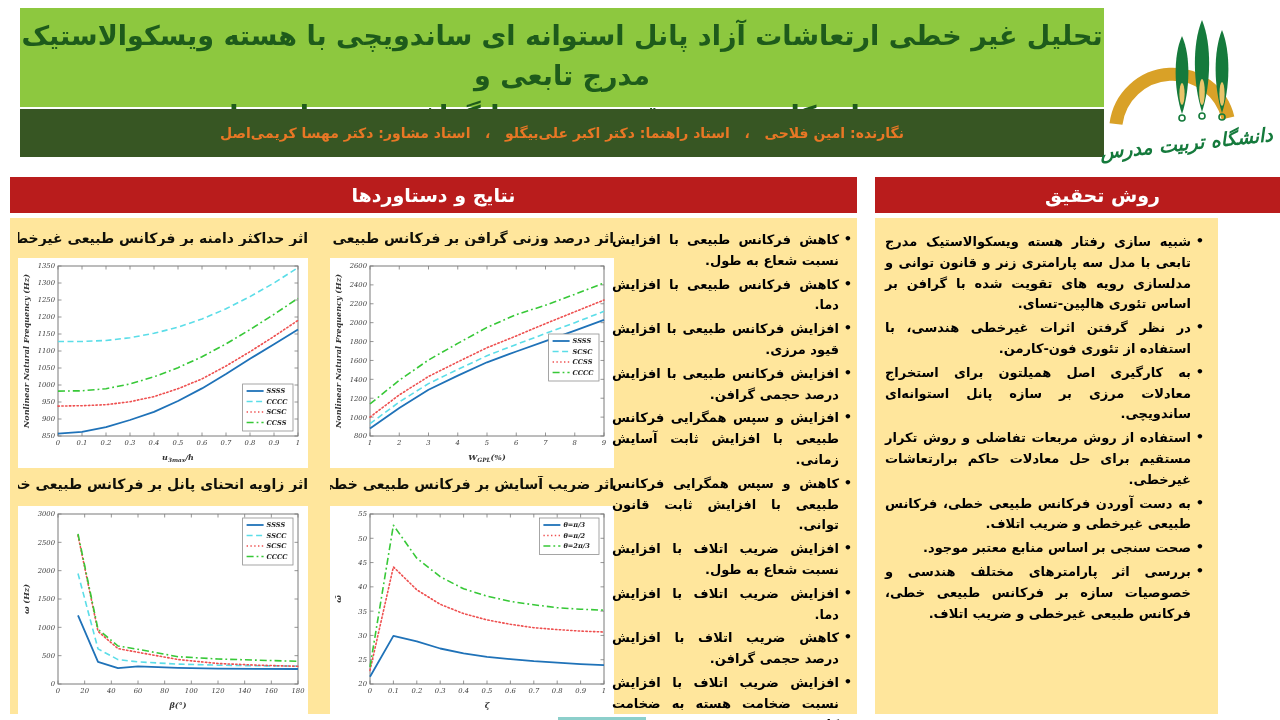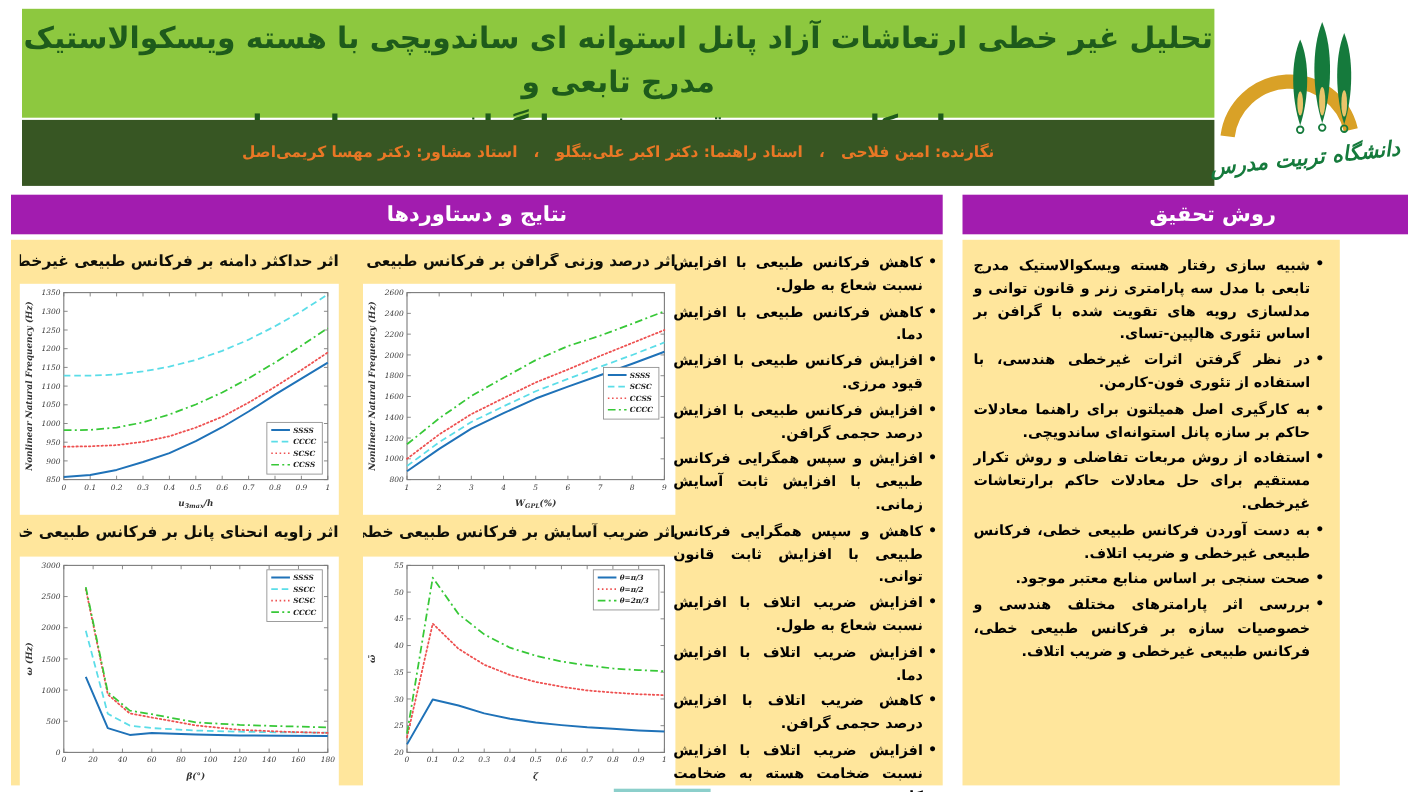--- a/index.html
+++ b/index.html
@@ -6,27 +6,27 @@
   body{
     position:relative;width:1280px;height:720px;overflow:hidden;
     background:#ffffff;font-family:"DejaVu Sans",sans-serif;
   }
   #title-block{
     position:absolute;left:20px;top:8px;width:1084px;height:99px;
     background:#8dc83f;color:#1e5b1b;text-align:center;font-weight:bold;
     font-size:27px;line-height:40px;padding-top:8px;box-sizing:border-box;direction:rtl;
   }
   #author-bar{
-    position:absolute;left:20px;top:109px;width:1084px;height:60px;
+    position:absolute;left:20px;top:109px;width:1084px;height:48px;
     background:#375623;color:#e87725;font-weight:bold;font-size:14px;
     display:flex;align-items:center;justify-content:center;direction:rtl;
   }
   #logo{position:absolute;left:1098px;top:6px;}
   .gold{
-    position:absolute;top:177px;height:36px;background:#a21caf;color:#ffffff;
+    position:absolute;top:177px;height:36px;background:#b91c1c;color:#ffffff;
     font-weight:bold;font-size:19px;display:flex;align-items:center;justify-content:center;direction:rtl;
   }
   #results-header{left:10px;width:847px;}
   #method-header{left:875px;width:455px;}
   .panel{position:absolute;top:218px;height:496px;background:#ffe69c;}
   #results-panel{left:10px;width:847px;}
   #method-panel{left:875px;width:343px;}
   .fig-caption{
     position:absolute;text-align:center;font-weight:bold;font-size:14px;
     color:#101008;direction:rtl;white-space:nowrap;overflow:hidden;
@@ -416,21 +416,21 @@
         <li>افزایش ضریب اتلاف با افزایش دما.</li>
         <li>کاهش ضریب اتلاف با افزایش درصد حجمی گرافن.</li>
         <li>افزایش ضریب اتلاف با افزایش نسبت ضخامت هسته به ضخامت کل.</li>
       </ul>
   </div>
 
   <div id="method-panel" class="panel">
     <ul class="bullets" id="method-list">
         <li>شبیه سازی رفتار هسته ویسکوالاستیک مدرج تابعی با مدل سه پارامتری زنر و قانون توانی و مدلسازی رویه های تقویت شده با گرافن بر اساس تئوری هالپین-تسای.</li>
         <li>در نظر گرفتن اثرات غیرخطی هندسی، با استفاده از تئوری فون-کارمن.</li>
-        <li>به کارگیری اصل همیلتون برای راهنما معادلات حاکم بر سازه پانل استوانه‌ای ساندویچی.</li>
+        <li>به کارگیری اصل همیلتون برای استخراج معادلات مرزی بر سازه پانل استوانه‌ای ساندویچی.</li>
         <li>استفاده از روش مربعات تفاضلی و روش تکرار مستقیم برای حل معادلات حاکم برارتعاشات غیرخطی.</li>
         <li>به دست آوردن فرکانس طبیعی خطی، فرکانس طبیعی غیرخطی و ضریب اتلاف.</li>
         <li>صحت سنجی بر اساس منابع معتبر موجود.</li>
         <li>بررسی اثر پارامترهای مختلف هندسی و خصوصیات سازه بر فرکانس طبیعی خطی، فرکانس طبیعی غیرخطی و ضریب اتلاف.</li>
       </ul>
   </div>
 
   <div id="bottom-artifact"></div>
 
 </div>

